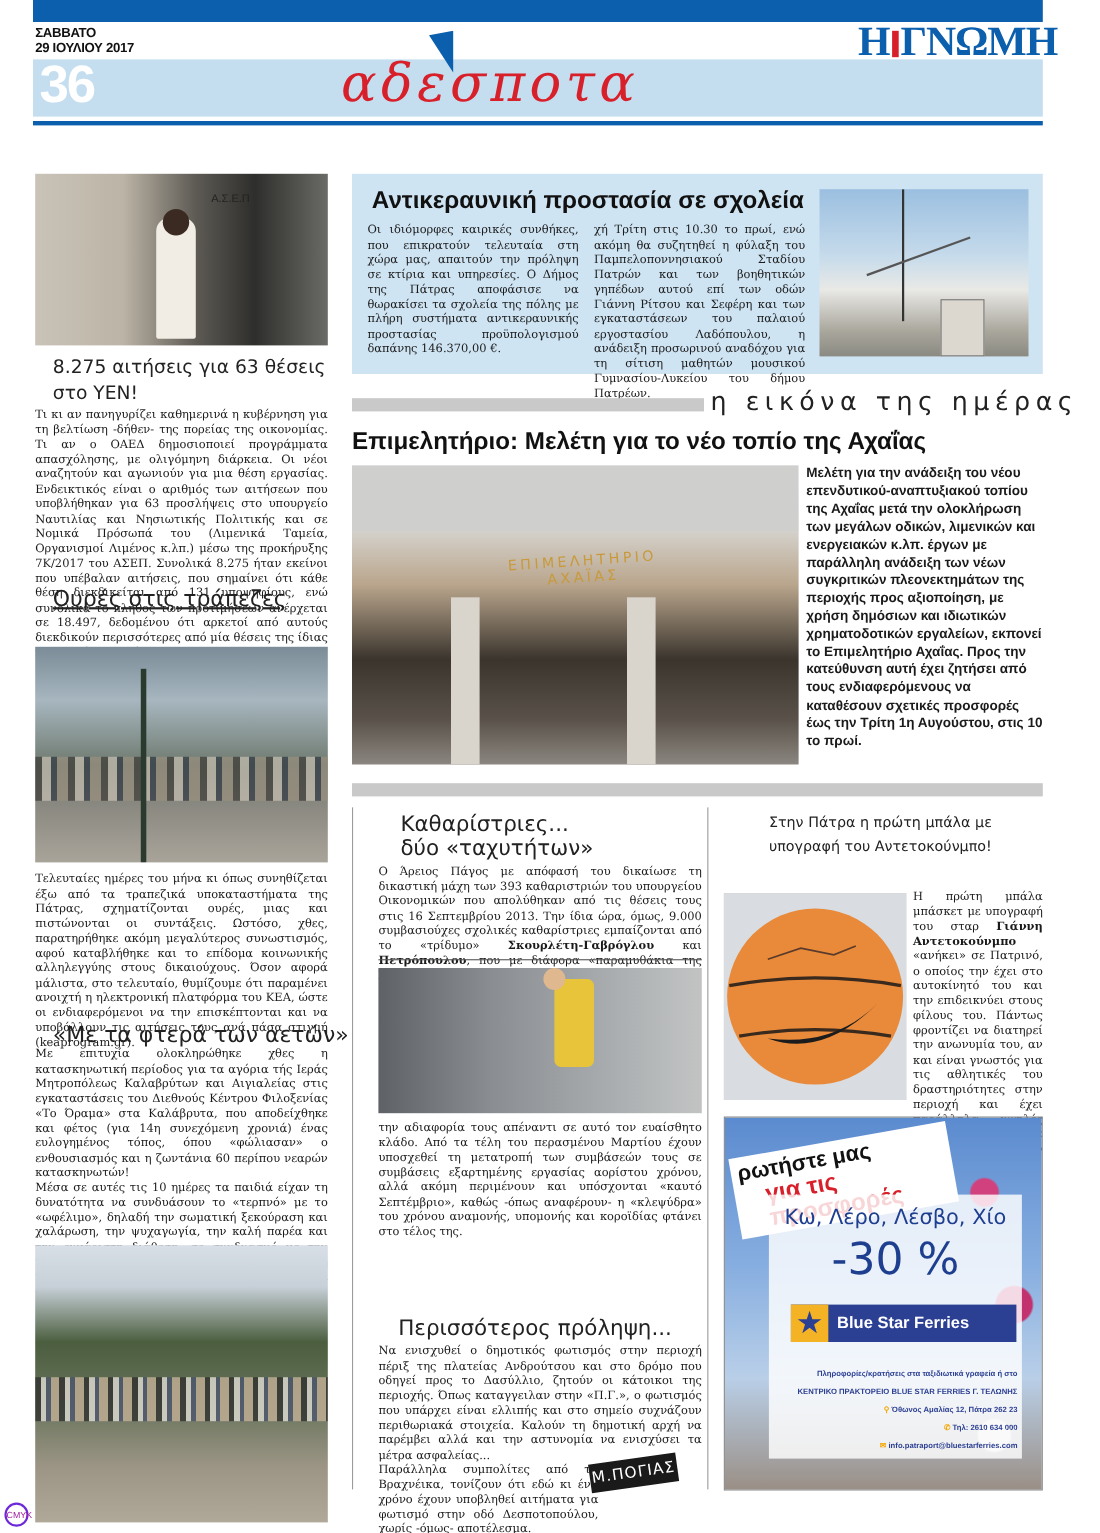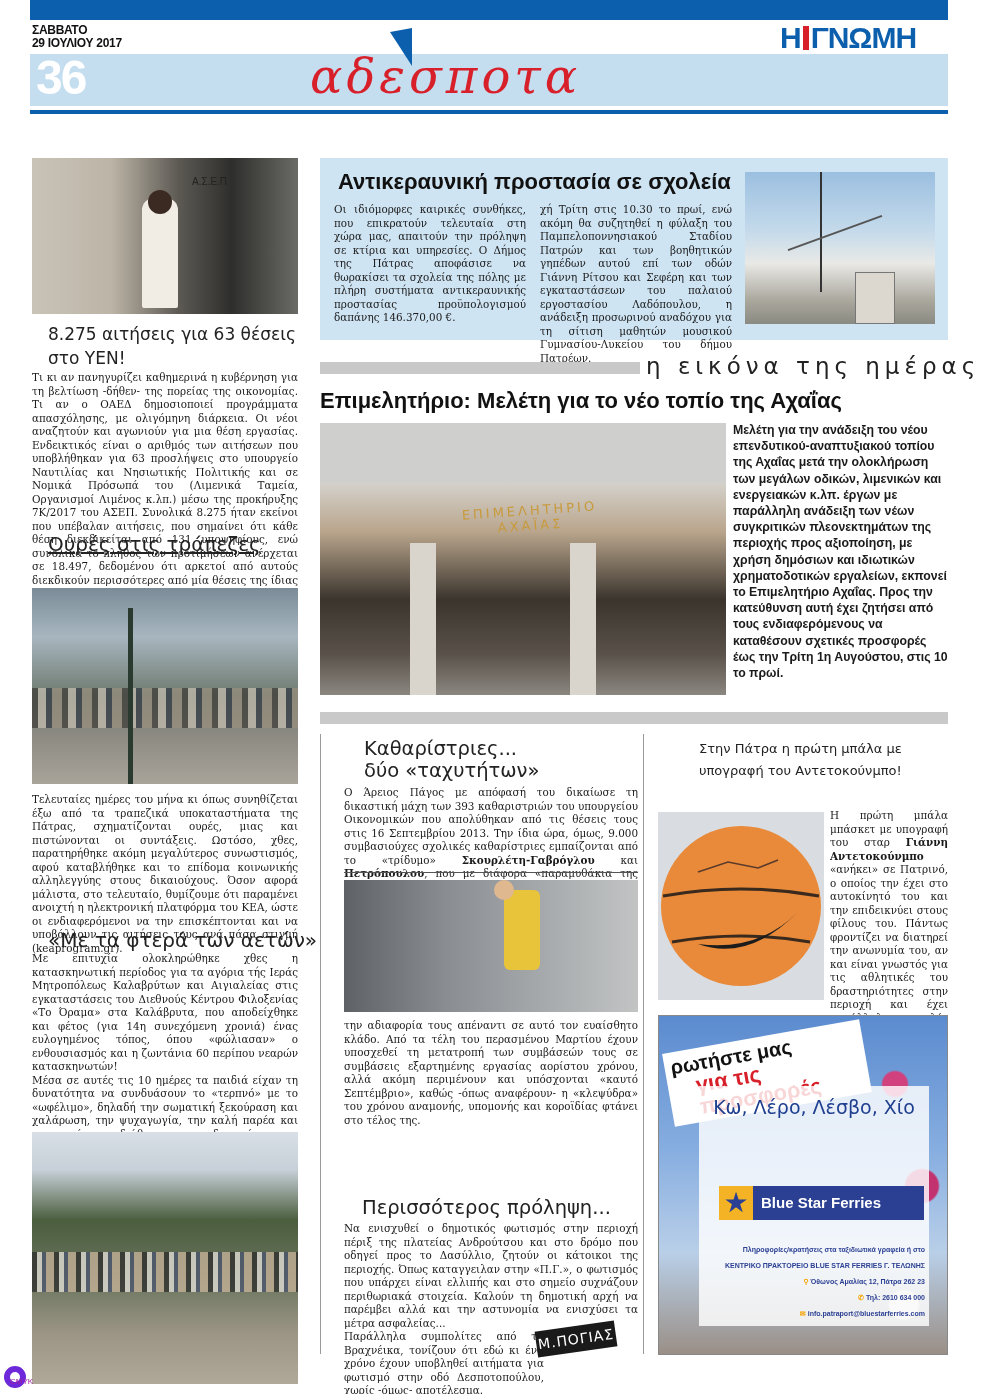--- a/index.html
+++ b/index.html
@@ -5,21 +5,21 @@
   * { box-sizing: border-box; margin: 0; padding: 0; }
   body { width: 1000px; height: 1394px; background: #fff; position: relative; overflow: hidden; font-family: "DejaVu Serif", serif; color: #1a1a1a; }
   .abs { position: absolute; }
   .topbar { left: 30px; top: 0; width: 918px; height: 20px; background: #0b5fad; }
   .hdr-band { left: 30px; top: 54px; width: 918px; height: 52px; background: #c4def0; }
   .hdr-line { left: 30px; top: 110px; width: 918px; height: 4px; background: #0b5fad; }
   .date { left: 32px; top: 24px; font-family: "Liberation Sans", sans-serif; font-size: 12px; font-weight: bold; line-height: 13px; letter-spacing: -0.3px; color: #111; }
   .pagenum { left: 36px; top: 52px; font-family: "Liberation Sans", sans-serif; font-size: 48px; font-weight: bold; color: #fff; letter-spacing: -2px; line-height: 52px; }
   .section-title { left: 310px; top: 48px; font-family: "DejaVu Serif", serif; font-style: italic; font-size: 48px; color: #d8202a; letter-spacing: 4px; line-height: 56px; }
   .section-flag { left: 388px; top: 28px; }
-  .logo { left: 780px; top: 22px; font-family: Liberation Sans, sans-serif; font-weight: bold; font-size: 30px; color: #0b5fad; letter-spacing: -1px; line-height: 32px; }
+  .logo { left: 780px; top: 22px; font-family: Liberation Serif, serif; font-weight: bold; font-size: 38px; color: #0b5fad; letter-spacing: -1px; line-height: 32px; }
   .logo .bar { display: inline-block; width: 6px; height: 24px; background: #d8202a; vertical-align: -2px; margin: 0 2px; }
 
   .photo { background: #888; overflow: hidden; }
   .text { font-size: 10.4px; line-height: 13.5px; text-align: justify; hyphens: auto; }
   .h-thin { font-family: "DejaVu Sans", sans-serif; font-weight: normal; color: #222; }
   .h-bold { font-family: "Liberation Sans", sans-serif; font-weight: bold; color: #111; }
 
   
   .asep-photo { left: 32px; top: 158px; width: 266px; height: 156px; background: linear-gradient(90deg,#c9c3b8 0%,#bcb4a6 30%,#5d5a54 55%,#2e2e2c 75%,#6a6a66 100%); }
   .h1 { left: 48px; top: 322px; font-size: 17px; line-height: 24px; width: 250px; }
@@ -72,21 +72,21 @@
   .ad-s2 { font-size: 22px; color: #d8202a; padding-left: 22px; }
   .ad-panel { left: 40px; top: 70px; width: 230px; height: 240px; background: rgba(255,255,255,0.82); }
   .ad-dest { left: 0; top: 10px; width: 230px; text-align: center; font-family: "DejaVu Sans", sans-serif; font-size: 19px; color: #1e3f8f; }
   .ad-disc { left: 0; top: 36px; width: 230px; text-align: center; font-family: "DejaVu Sans", sans-serif; font-size: 40px; color: #1e3f8f; }
   .ad-logo { left: 20px; top: 100px; width: 205px; height: 34px; background: #2b3f93; }
   .ad-logo-star { left: 0; top: 0; width: 34px; height: 34px; background: #f3b324; color: #2b3f93; font-size: 28px; line-height: 34px; text-align: center; }
   .ad-logo-text { left: 42px; top: 0; line-height: 34px; font-family: "Liberation Sans", sans-serif; font-weight: bold; font-size: 15px; color: #fff; }
   .ad-info { left: 0; width: 226px; text-align: right; font-family: "Liberation Sans", sans-serif; font-weight: bold; font-size: 7px; color: #2b3f93; }
   .ad-icon { color: #f3a500; margin-right: 2px; }
 
-  .cmyk { left: 4px; top: 1366px; width: 22px; height: 22px; border-radius: 50%; border: 6px solid #6d28d9; font-family: "Liberation Sans", sans-serif; font-size: 8px; line-height: 20px; text-align: center; color: #a020a0; }
+  .cmyk { left: 4px; top: 1366px; width: 22px; height: 22px; border-radius: 50%; border: 2px solid #6d28d9; font-family: "Liberation Sans", sans-serif; font-size: 8px; line-height: 20px; text-align: center; color: #a020a0; }
 </style>
 </head>
 <body>
 
 <div class="abs topbar"></div>
 <div class="abs hdr-band"></div>
 <div class="abs hdr-line"></div>
 <div class="abs date">
   <div>ΣΑΒΒΑΤΟ</div>
   <div>29 ΙΟΥΛΙΟΥ 2017</div>
@@ -187,20 +187,21 @@
 <p class="abs text t9"><span>Η πρώτη μπάλα μπάσκετ με υπογραφή του σταρ </span><b>Γιάννη Αντετοκούνμπο</b><span> «ανήκει» σε Πατρινό, ο οποίος την έχει στο αυτοκίνητό του και την επιδεικνύει στους φίλους του. Πάντως φροντίζει να διατηρεί την ανωνυμία του, αν και είναι γνωστός για τις αθλητικές του δραστηριότητες στην περιοχή και έχει παράλληλα υψηλές γνωριμίες με «κύκλους» στην Αθήνα...</span></p>
 
 <div class="abs ad">
   <div class="abs ad-flowers"></div>
   <div class="abs ad-sticker">
     <div class="ad-s1">ρωτήστε μας</div>
     <div class="ad-s2">για τις προσφορές</div>
   </div>
   <div class="abs ad-panel">
     <div class="abs ad-dest">Κω, Λέρο, Λέσβο, Χίο</div>
+    <div class="abs ad-disc">-30 %</div>
     <div class="abs ad-logo">
       <div class="abs ad-logo-star">★</div>
       <div class="abs ad-logo-text">Blue Star Ferries</div>
     </div>
     <div class="abs ad-info" style="top:160px;">Πληροφορίες/κρατήσεις στα ταξιδιωτικά γραφεία ή στο</div>
     <div class="abs ad-info" style="top:176px;">ΚΕΝΤΡΙΚΟ ΠΡΑΚΤΟΡΕΙΟ BLUE STAR FERRIES Γ. ΤΕΛΩΝΗΣ</div>
     <div class="abs ad-info" style="top:192px;"><span class="ad-icon">⚲</span><span>Όθωνος Αμαλίας 12, Πάτρα 262 23</span></div>
     <div class="abs ad-info" style="top:208px;"><span class="ad-icon">✆</span><span>Τηλ: 2610 634 000</span></div>
     <div class="abs ad-info" style="top:224px;"><span class="ad-icon">✉</span><span>info.patraport@bluestarferries.com</span></div>
   </div>

